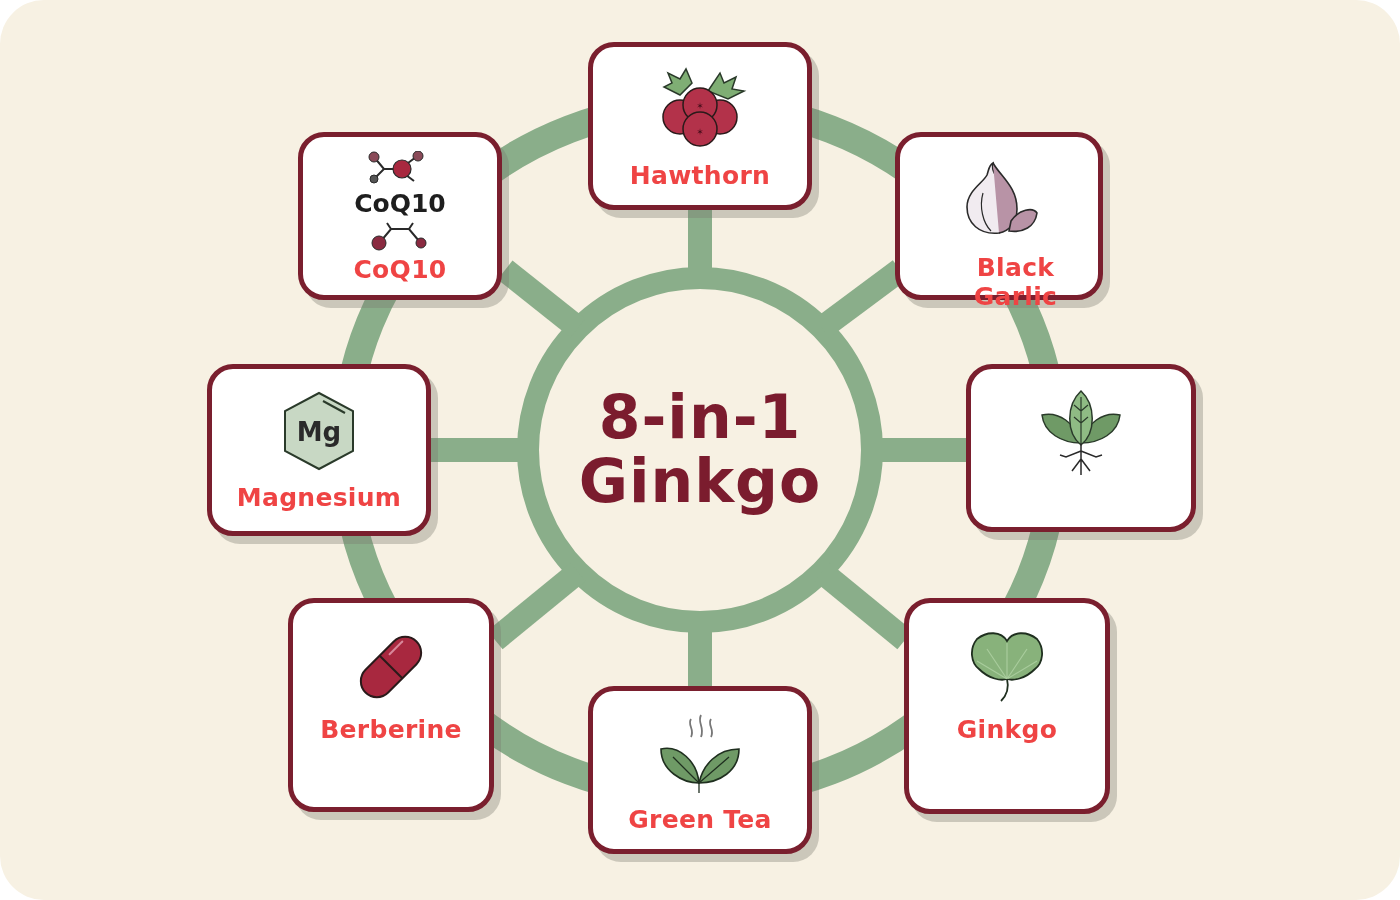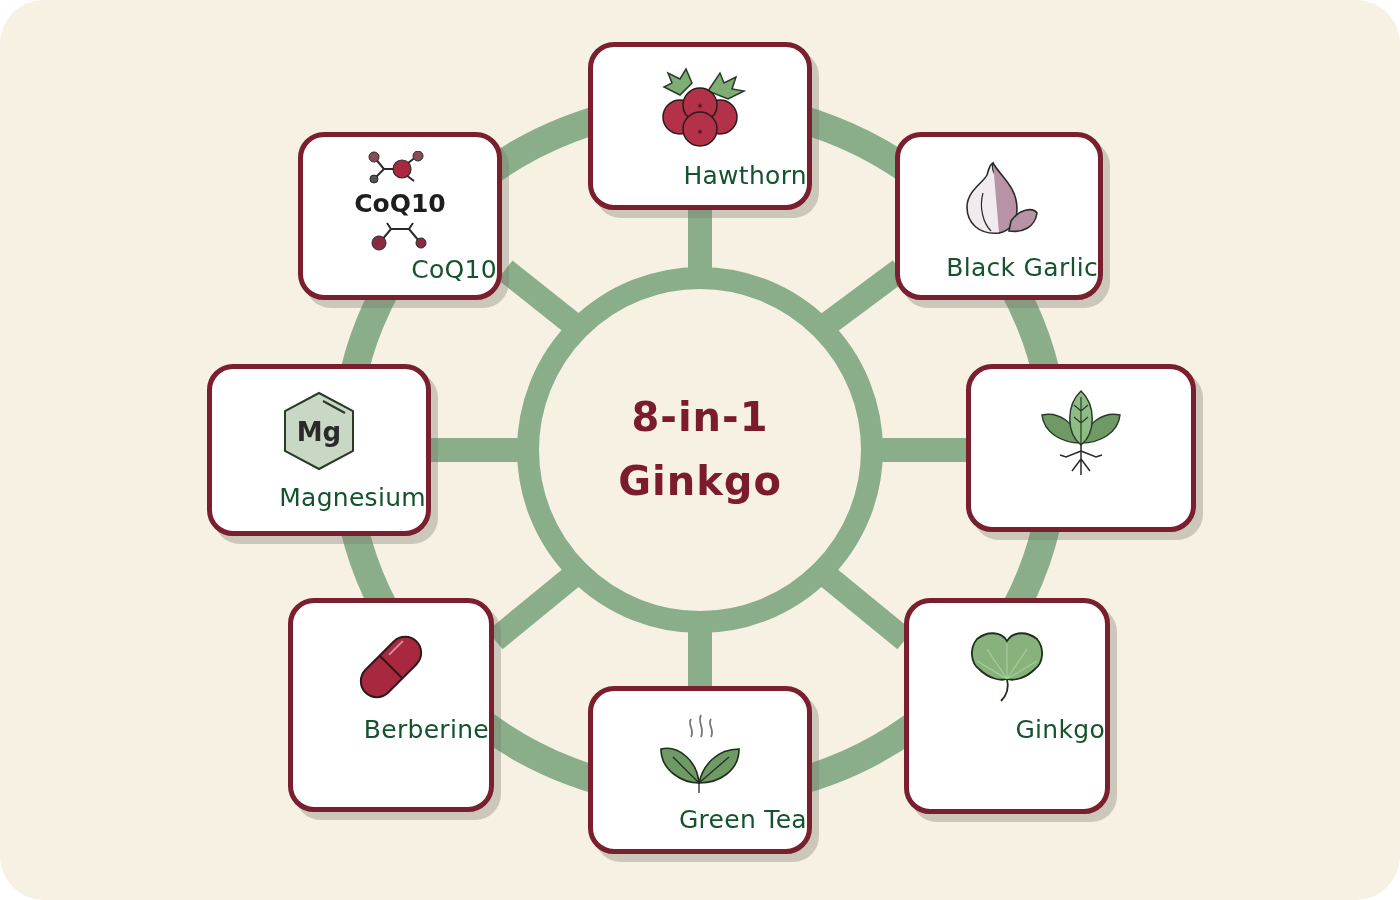--- a/index.html
+++ b/index.html
@@ -9,33 +9,33 @@
     font-family:"DejaVu Sans","Liberation Sans",sans-serif;
   }
   .canvas {
     position:absolute; left:0; top:0; width:1400px; height:900px;
     background:#f7f1e3; border-radius:44px;
   }
   svg.ring { position:absolute; left:0; top:0; }
   .center-title {
     position:absolute; left:530px; top:385px; width:340px;
     text-align:center; color:#7b1c2e; font-weight:bold;
-    font-size:40px; line-height:64px; letter-spacing:1px;
+    font-size:60px; line-height:64px; letter-spacing:1px;
   }
   .card {
     position:absolute; background:#ffffff;
     border:5px solid #7a1f2e; border-radius:26px;
     box-shadow:7px 8px 0 rgba(120,120,110,0.35);
     box-sizing:border-box;
     display:flex; flex-direction:column; align-items:center; justify-content:flex-end;
   }
   .card .icon { position:absolute; left:0; right:0; display:flex; justify-content:center; }
   .card .label {
-    position:absolute; left:0; right:0; text-align:right;
-    font-weight:normal; color:#14532d; font-size:25px; letter-spacing:0.3px;
+    position:absolute; left:0; right:0; text-align:center;
+    font-weight:bold; color:#ef4444; font-size:25px; letter-spacing:0.3px;
   }
   .coq-mid {
     position:absolute; left:0; right:0; text-align:center;
     font-weight:bold; color:#1e1e1e; font-size:25px;
   }
 </style>
 </head>
 <body>
 
 <div class="canvas">

